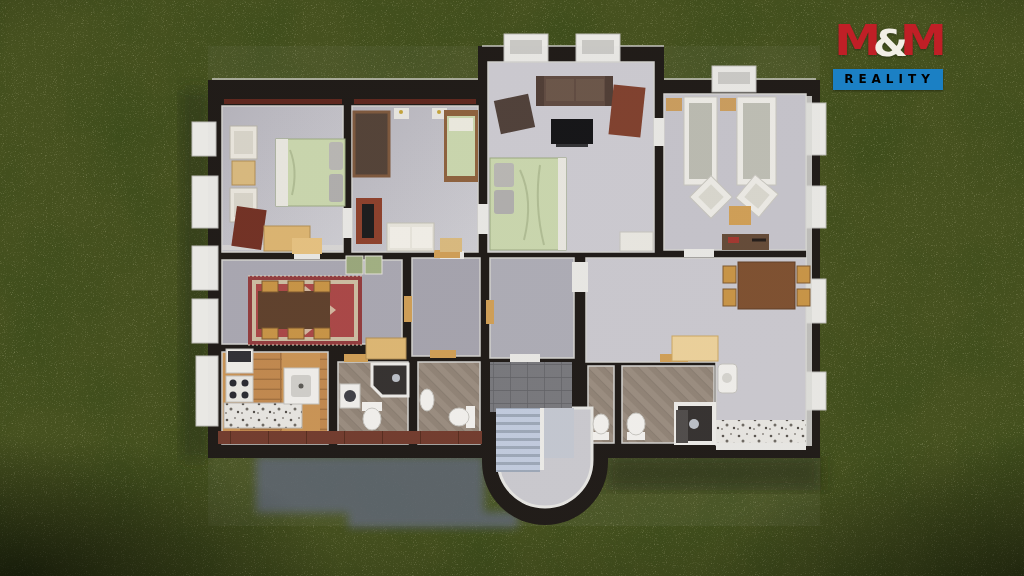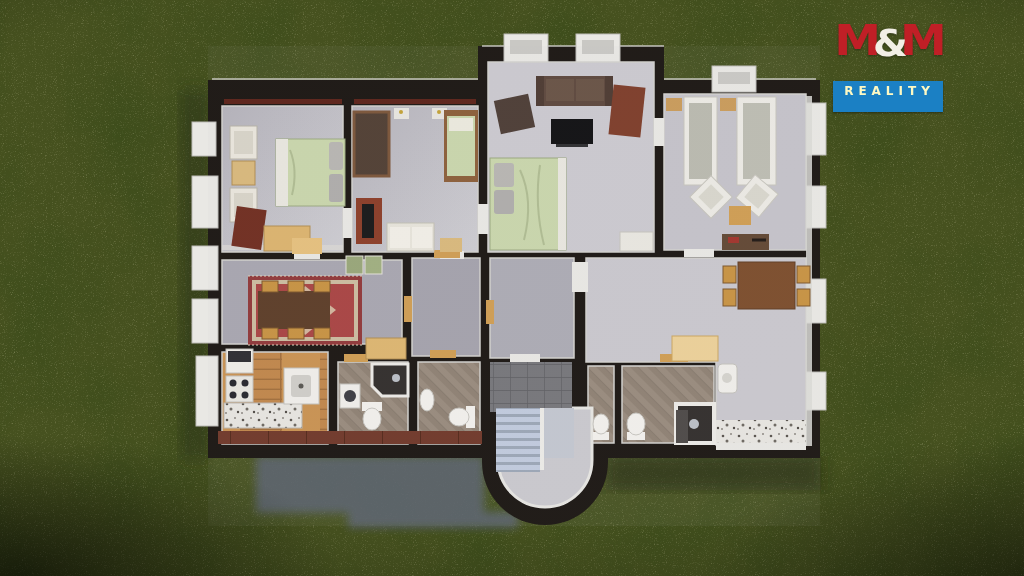--- a/index.html
+++ b/index.html
@@ -7,22 +7,22 @@
          font-family:"DejaVu Sans","Liberation Sans",sans-serif;}
   #plan-svg{position:absolute;left:0;top:0;}
   
   #logo{position:absolute;left:824px;top:16px;width:128px;display:flex;
         flex-direction:column;align-items:center;z-index:5;}
   #logo .wordmark{display:flex;align-items:center;line-height:1;
         font-weight:800;font-size:47px;letter-spacing:-5px;
         transform:scaleY(.92);filter:drop-shadow(0 1px 1px rgba(0,0,0,.35));}
   #logo .m{color:#c01f26;}
   #logo .amp{color:#f3efe6;font-size:40px;margin:0 -3px;position:relative;top:3px;}
-  #logo .tagline{margin-top:18px;background:#1b80c4;color:#fef9c3;font-weight:700;
-        font-size:12px;letter-spacing:5px;padding:3px 8px 14px 11px;
+  #logo .tagline{margin-top:6px;background:#1b80c4;color:#000000;font-weight:700;
+        font-size:12px;letter-spacing:5px;padding:3px 8px 4px 11px;
         box-shadow:0 1px 2px rgba(0,0,0,.4);}
   .vignette{position:absolute;inset:0;pointer-events:none;z-index:4;
         background:
           radial-gradient(ellipse 120% 90% at 50% 42%, rgba(0,0,0,0) 55%, rgba(5,8,2,.5) 100%),
           radial-gradient(ellipse 45% 35% at 2% 100%, rgba(0,0,0,.55), rgba(0,0,0,0) 70%),
           radial-gradient(ellipse 45% 35% at 100% 100%, rgba(0,0,0,.4), rgba(0,0,0,0) 70%);}
 </style>
 </head>
 <body>
 

